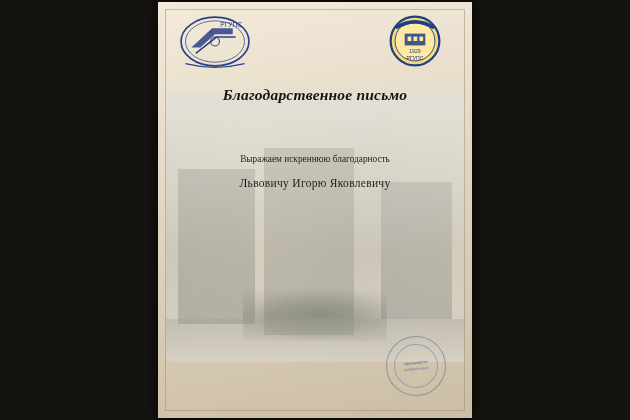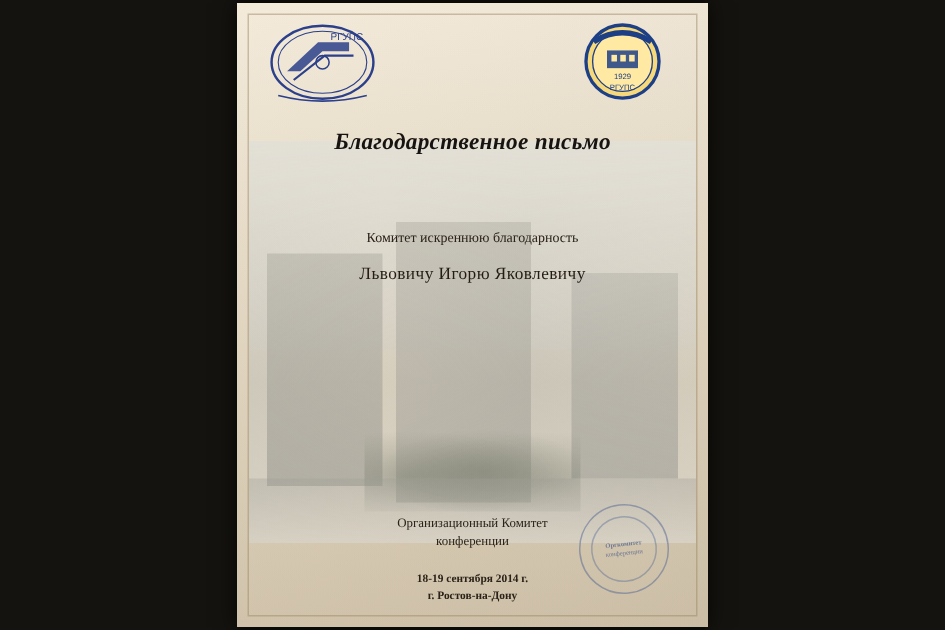--- a/index.html
+++ b/index.html
@@ -237,34 +237,24 @@
         <rect x="40" y="36" width="5" height="6" fill="#ffe9a3"></rect>
         <rect x="48" y="36" width="5" height="6" fill="#ffe9a3"></rect>
         <rect x="56" y="36" width="5" height="6" fill="#ffe9a3"></rect>
         <text x="50" y="58" font-family="Liberation Sans, sans-serif" font-size="7" fill="#1d3f86" text-anchor="middle">1929</text>
         <text x="50" y="68" font-family="Liberation Sans, sans-serif" font-size="7" fill="#1d3f86" text-anchor="middle">РГУПС</text>
       </svg>
 
       <div class="title">Благодарственное письмо</div>
 
       <div class="body-text">
-        <span class="lead">Комитет искреннюю благодарность</span>
+        <span class="lead">Выражаем искреннюю благодарность</span>
         <span class="name">Львовичу Игорю Яковлевичу</span>
       </div>
 
-      <div class="footer">
-        <div class="committee">
-          <div>Организационный Комитет</div>
-          <div>конференции</div>
-        </div>
-        <div class="date">
-          <div>18-19 сентября 2014 г.</div>
-          <div>г. Ростов-на-Дону</div>
-        </div>
-      </div>
 
       <div class="stamp">
         <div class="inner">
           <div class="l1">Оргкомитет</div>
           <div>конференции</div>
         </div>
       </div>
 
     </div>
   </div>

